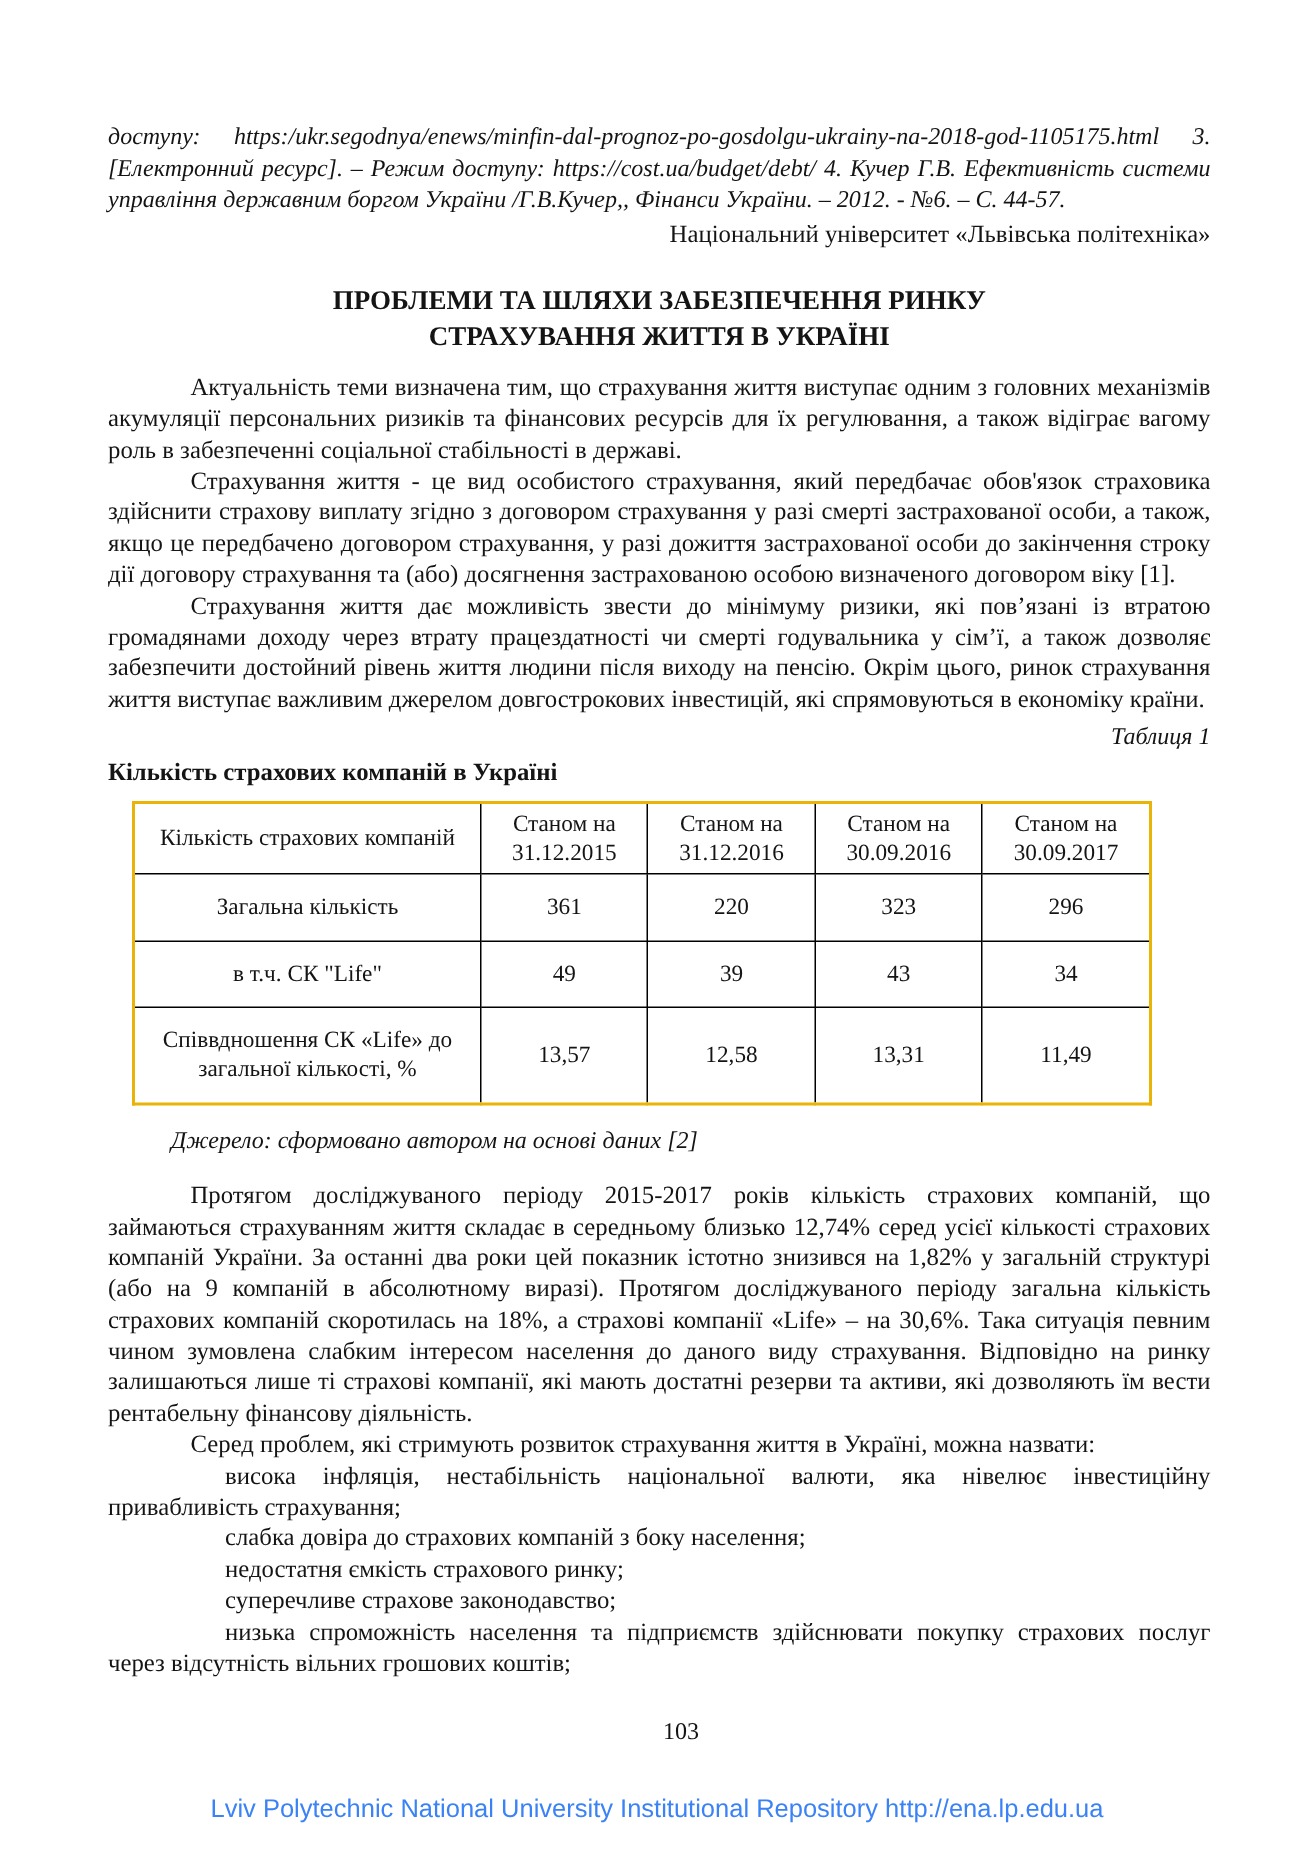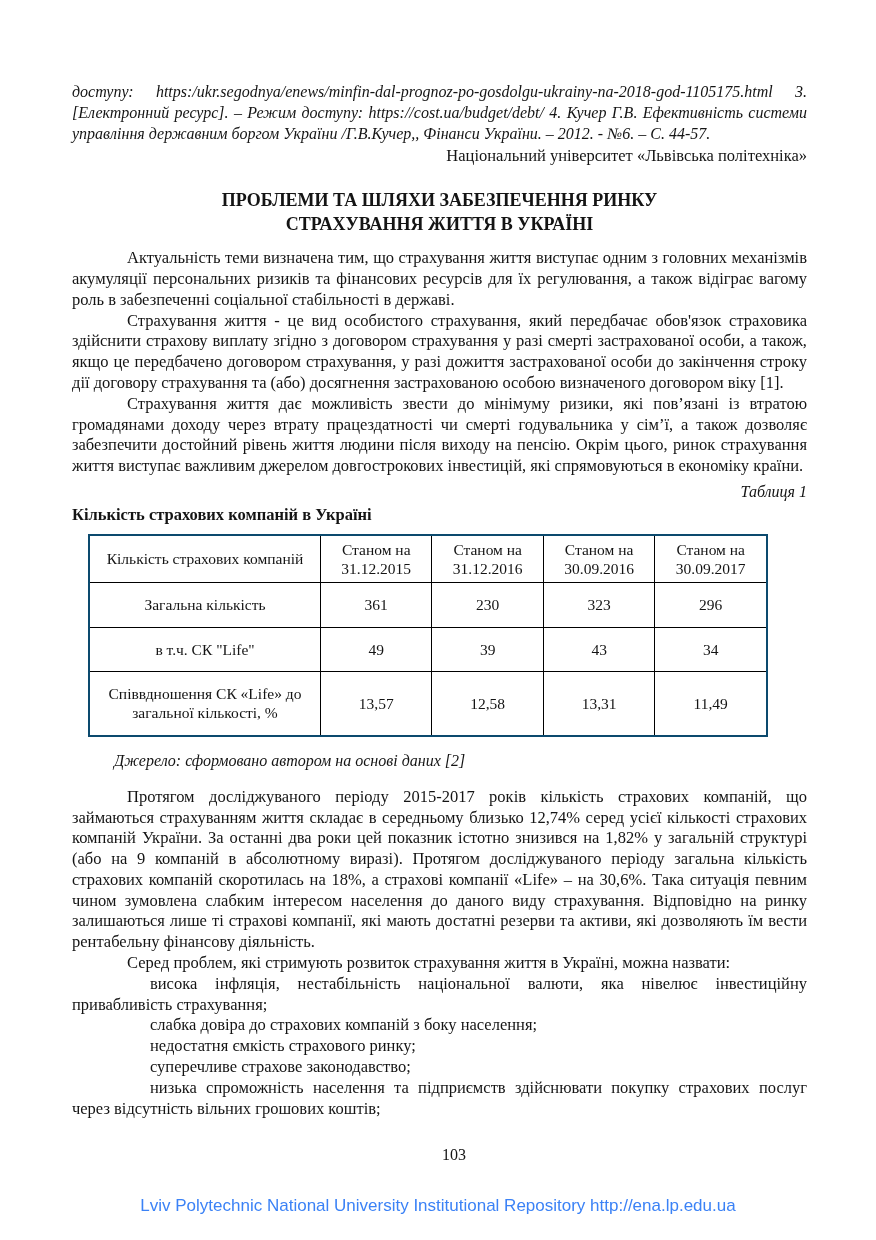--- a/index.html
+++ b/index.html
@@ -47,21 +47,21 @@
   .table-caption{
     font-weight:bold;
     font-size:16.5px;line-height:1.25;
     margin:3px 0 8px 0;
   }
   table.datatable{
     border-collapse:collapse;
     margin-left:16px;
     width:680px;
     font-size:15.5px;
-    border:2px solid #0c4a6e;
+    border:2px solid #eab308;
   }
   table.datatable td{
     border:1px solid #000;
     text-align:center;
     vertical-align:middle;
     padding:12px 6px;
     line-height:1.25;
   }
   table.datatable tr.header td{
     padding:4px 6px;
@@ -116,21 +116,21 @@
         <tr class="header">
           <td class="c0">Кількість страхових компаній</td>
           <td><span>Станом на</span><br><span>31.12.2015</span></td>
           <td><span>Станом на</span><br><span>31.12.2016</span></td>
           <td><span>Станом на</span><br><span>30.09.2016</span></td>
           <td><span>Станом на</span><br><span>30.09.2017</span></td>
         </tr>
         <tr>
           <td class="c0">Загальна кількість</td>
           <td>361</td>
-          <td>230</td>
+          <td>220</td>
           <td>323</td>
           <td>296</td>
         </tr>
         <tr>
           <td class="c0">в т.ч. СК "Life"</td>
           <td>49</td>
           <td>39</td>
           <td>43</td>
           <td>34</td>
         </tr>

